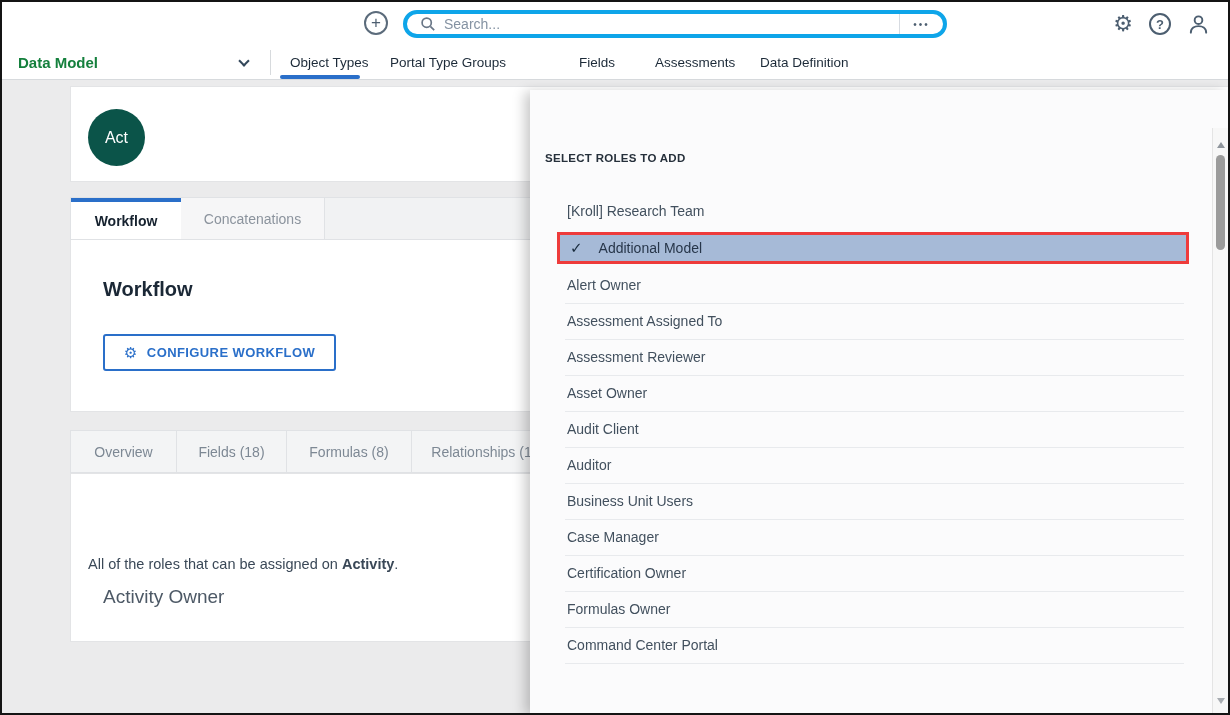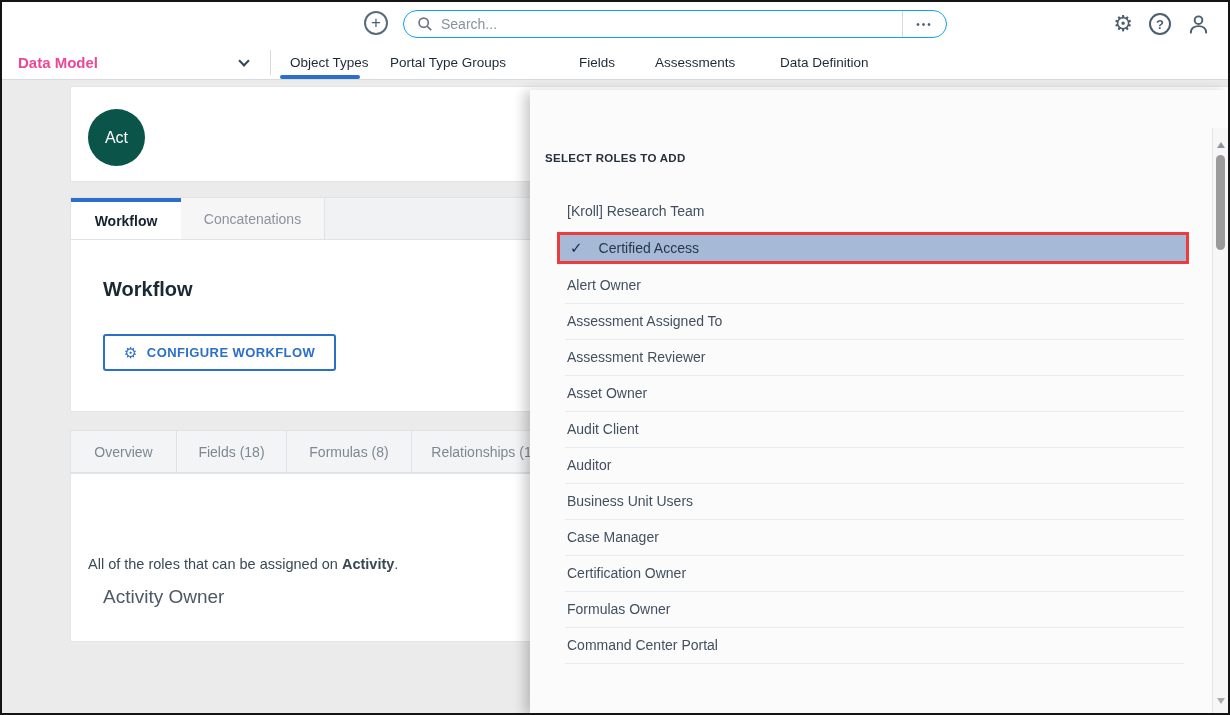--- a/index.html
+++ b/index.html
@@ -3,42 +3,42 @@
 <meta charset="utf-8">
 <style>
   * { margin:0; padding:0; box-sizing:border-box; }
   html,body { background:#fff; }
   body { font-family:"Liberation Sans","DejaVu Sans",sans-serif; }
   .screen{ position:relative; width:1230px; height:715px; border:2px solid #141414; overflow:hidden; background:var(--page-bg,#ebebec); }
 
   
   .topbar{ position:absolute; left:0; top:0; right:0; height:44px; background:#fff; }
   .plus-btn{ position:absolute; left:362px; top:9px; width:24px; height:24px; border:2px solid #5b6b7b; border-radius:50%; color:#4c5e70; font-size:17px; line-height:20px; text-align:center; cursor:pointer; }
-  .searchbar{ position:absolute; left:401px; top:8px; width:544px; height:28px; border:1px solid #0ea5e9; border-radius:14px; background:#fff; display:flex; align-items:center; overflow:hidden; }
+  .searchbar{ position:absolute; left:401px; top:8px; width:544px; height:28px; border:4px solid #0ea5e9; border-radius:14px; background:#fff; display:flex; align-items:center; overflow:hidden; }
   .searchbar svg{ margin:0 8px 0 13px; flex:0 0 auto; }
   .searchbar input{ flex:1; border:none; outline:none; font:14px "Liberation Sans","DejaVu Sans",sans-serif; color:#44525f; background:transparent; }
   .searchbar input::placeholder{ color:#8492a2; }
   .search-more{ width:44px; height:100%; border-left:1px solid #d7dbe1; display:flex; align-items:center; justify-content:center; color:#4c5e70; font-size:10px; letter-spacing:2px; cursor:pointer; }
   .topbar-icons{ position:absolute; right:18px; top:10px; display:flex; align-items:center; gap:16px; }
   .gear-glyph{ font-size:22px; line-height:24px; color:#4c5e70; cursor:pointer; }
   .help-circle{ width:22px; height:22px; border:2px solid #4c5e70; border-radius:50%; color:#4c5e70; font-size:13px; font-weight:bold; display:flex; align-items:center; justify-content:center; cursor:pointer; }
   .person{ cursor:pointer; display:flex; }
 
   
   .navbar{ position:absolute; left:0; top:44px; right:0; height:34px; background:#fff; border-bottom:1px solid #d7dadd; }
   .nav-dropdown{ position:absolute; left:0; top:0; width:268px; height:33px; cursor:pointer; }
-  .nav-dropdown-label{ position:absolute; left:16px; top:0; line-height:33px; font-size:15px; font-weight:700; color:#ec4899; }
+  .nav-dropdown-label{ position:absolute; left:16px; top:0; line-height:33px; font-size:15px; font-weight:700; color:#15803d; }
   .chevron-down{ position:absolute; right:22px; top:11px; width:8px; height:8px; border-right:2px solid #33475a; border-bottom:2px solid #33475a; transform:rotate(45deg); }
   .nav-vdivider{ position:absolute; left:268px; top:4px; height:25px; width:1px; background:#d7dadd; }
   .nav-tab{ position:absolute; top:0; line-height:33px; font-size:13.5px; font-weight:400; color:#1c2a38; cursor:pointer; white-space:nowrap; }
   .nav-tab:nth-of-type(1){ left:288px; }
   .nav-tab:nth-of-type(2){ left:388px; }
   .nav-tab:nth-of-type(3){ left:577px; }
   .nav-tab:nth-of-type(4){ left:653px; }
-  .nav-tab:nth-of-type(5){ left:758px;margin-left:20px; }
+  .nav-tab:nth-of-type(5){ left:758px; }
   .nav-underline{ position:absolute; left:278px; bottom:0; width:80px; height:4px; background:var(--accent,#2a6fc9); border-radius:2px; }
 
   
   .card{ position:absolute; background:#fff; border:1px solid #e3e4e6; }
   .card-object{ left:68px; top:84px; right:0; height:96px; border-right:none; }
   .avatar{ position:absolute; left:17px; top:22px; width:57px; height:57px; border-radius:50%; background:var(--avatar-bg,#0b5449); color:#fff; font-size:16px; display:flex; align-items:center; justify-content:center; }
 
   .tabstrip1{ position:absolute; left:68px; top:195px; right:0; height:43px; background:#f1f2f3; border:1px solid #e0e2e5; border-right:none; display:flex; }
   .wtab{ height:100%; display:flex; align-items:center; justify-content:center; font-size:14px; cursor:pointer; }
   .wtab.active{ width:110px; background:#fff; border-top:4px solid var(--accent,#2a6fc9); font-weight:700; color:#16222f; }
@@ -152,21 +152,21 @@
     <div class="role-name">Activity Owner</div>
   </div>
 
   <div class="modal">
     <div class="modal-section-label">SELECT ROLES TO ADD</div>
 
     <div class="role-list">
       <div class="role-row first">[Kroll] Research Team</div>
       <div class="selected-row">
         <span class="check-glyph">✓</span>
-        <span class="selected-label">Certified Access</span>
+        <span class="selected-label">Additional Model</span>
       </div>
       <div>
           <div class="role-row"><span>Alert Owner</span></div>
           <div class="role-row"><span>Assessment Assigned To</span></div>
           <div class="role-row"><span>Assessment Reviewer</span></div>
           <div class="role-row"><span>Asset Owner</span></div>
           <div class="role-row"><span>Audit Client</span></div>
           <div class="role-row"><span>Auditor</span></div>
           <div class="role-row"><span>Business Unit Users</span></div>
           <div class="role-row"><span>Case Manager</span></div>

